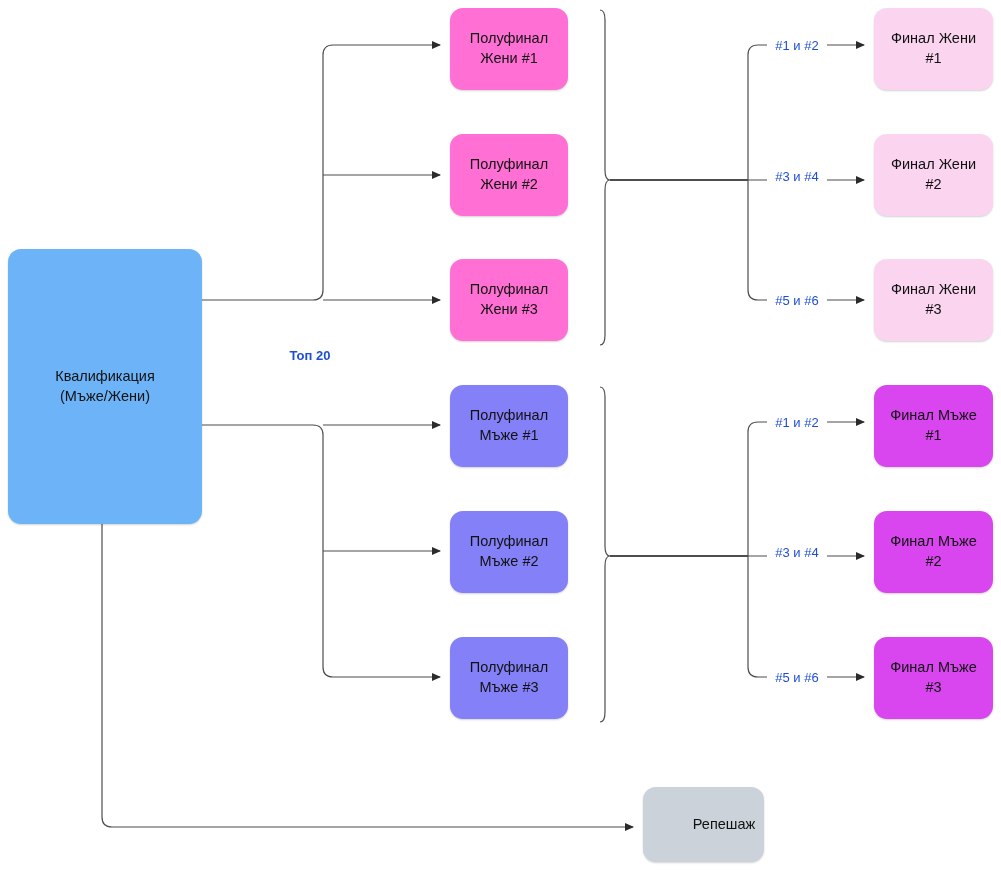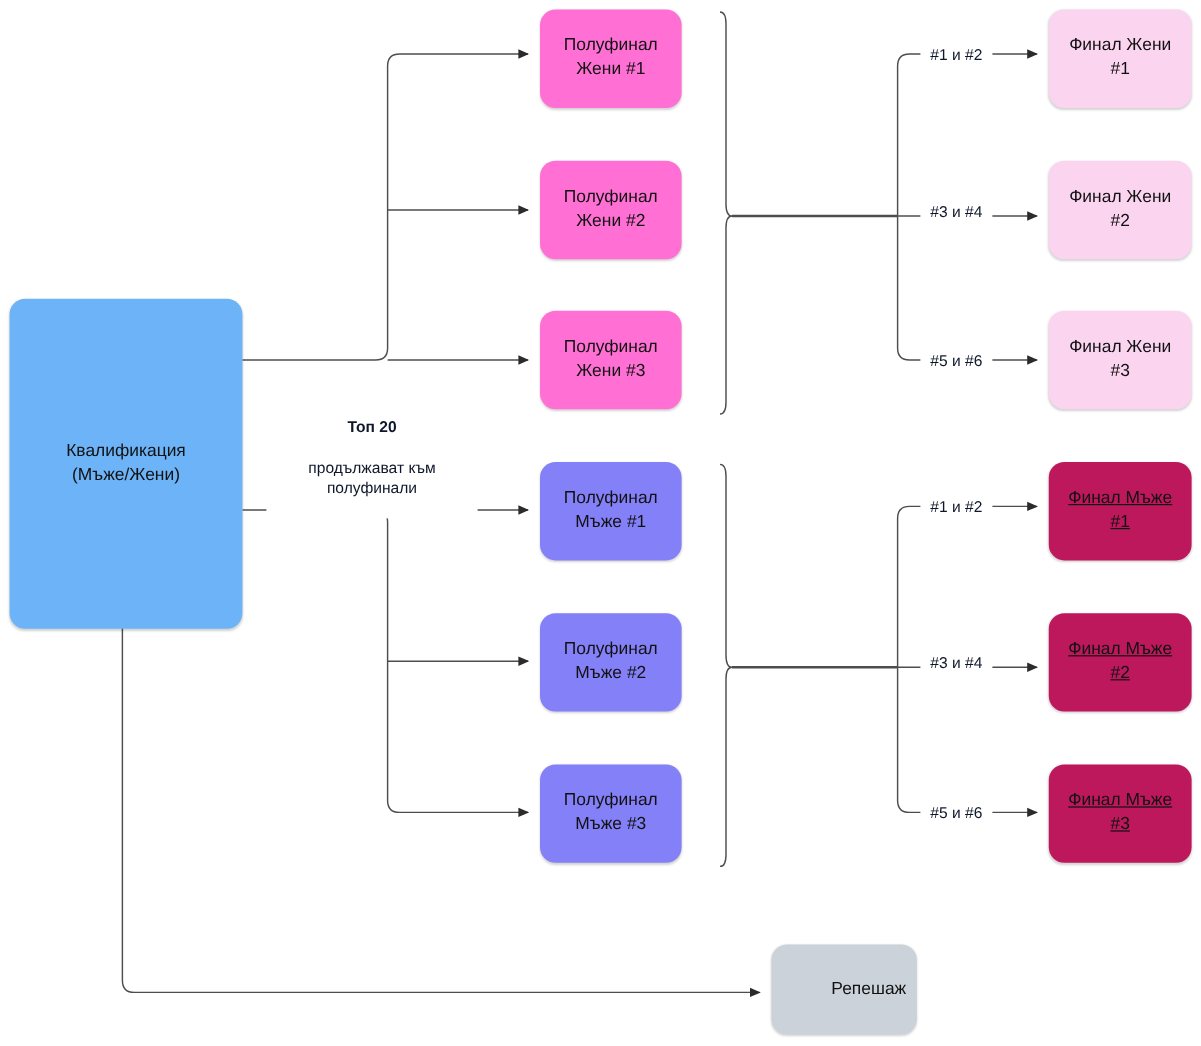--- a/index.html
+++ b/index.html
@@ -40,27 +40,27 @@
     box-shadow: 0 1px 2px rgba(0,0,0,0.18);
   }
   .node.qualification {
     background: #6CB4F7;
     font-size: 14.5px;
     margin-top: 24px;
   }
   .node.semi-women { background: #FF6FD4; }
   .node.semi-men    { background: #8480F8; }
   .node.final-women { background: #FBD5F0; }
-  .node.final-men   { background: #be185d; text-decoration: underline; }
+  .node.final-men   { background: #d946ef; }
   .node.repechage   { background: #CBD2DA; padding-left: 41px; }
 
   .edge-label {
     position: absolute;
     font-size: 13px;
-    color: #0f172a;
+    color: #1d4ed8;
     white-space: pre-line;
     text-align: center;
     background: #ffffff;
     line-height: 1.3;
   }
   .edge-label .strong {
     font-weight: bold;
   }
 </style>
 </head>
@@ -131,22 +131,20 @@
 #1</div>
   <div class="node final-men" style="left:874px; top:511px; width:119px; height:82px;">Финал Мъже
 #2</div>
   <div class="node final-men" style="left:874px; top:637px; width:119px; height:82px;">Финал Мъже
 #3</div>
 
   <div class="node repechage" style="left:643px; top:787px; width:121px; height:75px;">Репешаж</div>
 
   <div class="edge-label" style="left:222px; top:331px; width:176px;">
     <div class="strong">Топ 20</div>
-    <div>продължават към
-полуфинали</div>
   </div>
 
   <div class="edge-label" style="left:767px; top:38px; width:60px;">#1 и #2</div>
   <div class="edge-label" style="left:767px; top:169px; width:60px;">#3 и #4</div>
   <div class="edge-label" style="left:767px; top:293px; width:60px;">#5 и #6</div>
 
   <div class="edge-label" style="left:767px; top:415px; width:60px;">#1 и #2</div>
   <div class="edge-label" style="left:767px; top:545px; width:60px;">#3 и #4</div>
   <div class="edge-label" style="left:767px; top:670px; width:60px;">#5 и #6</div>
 

